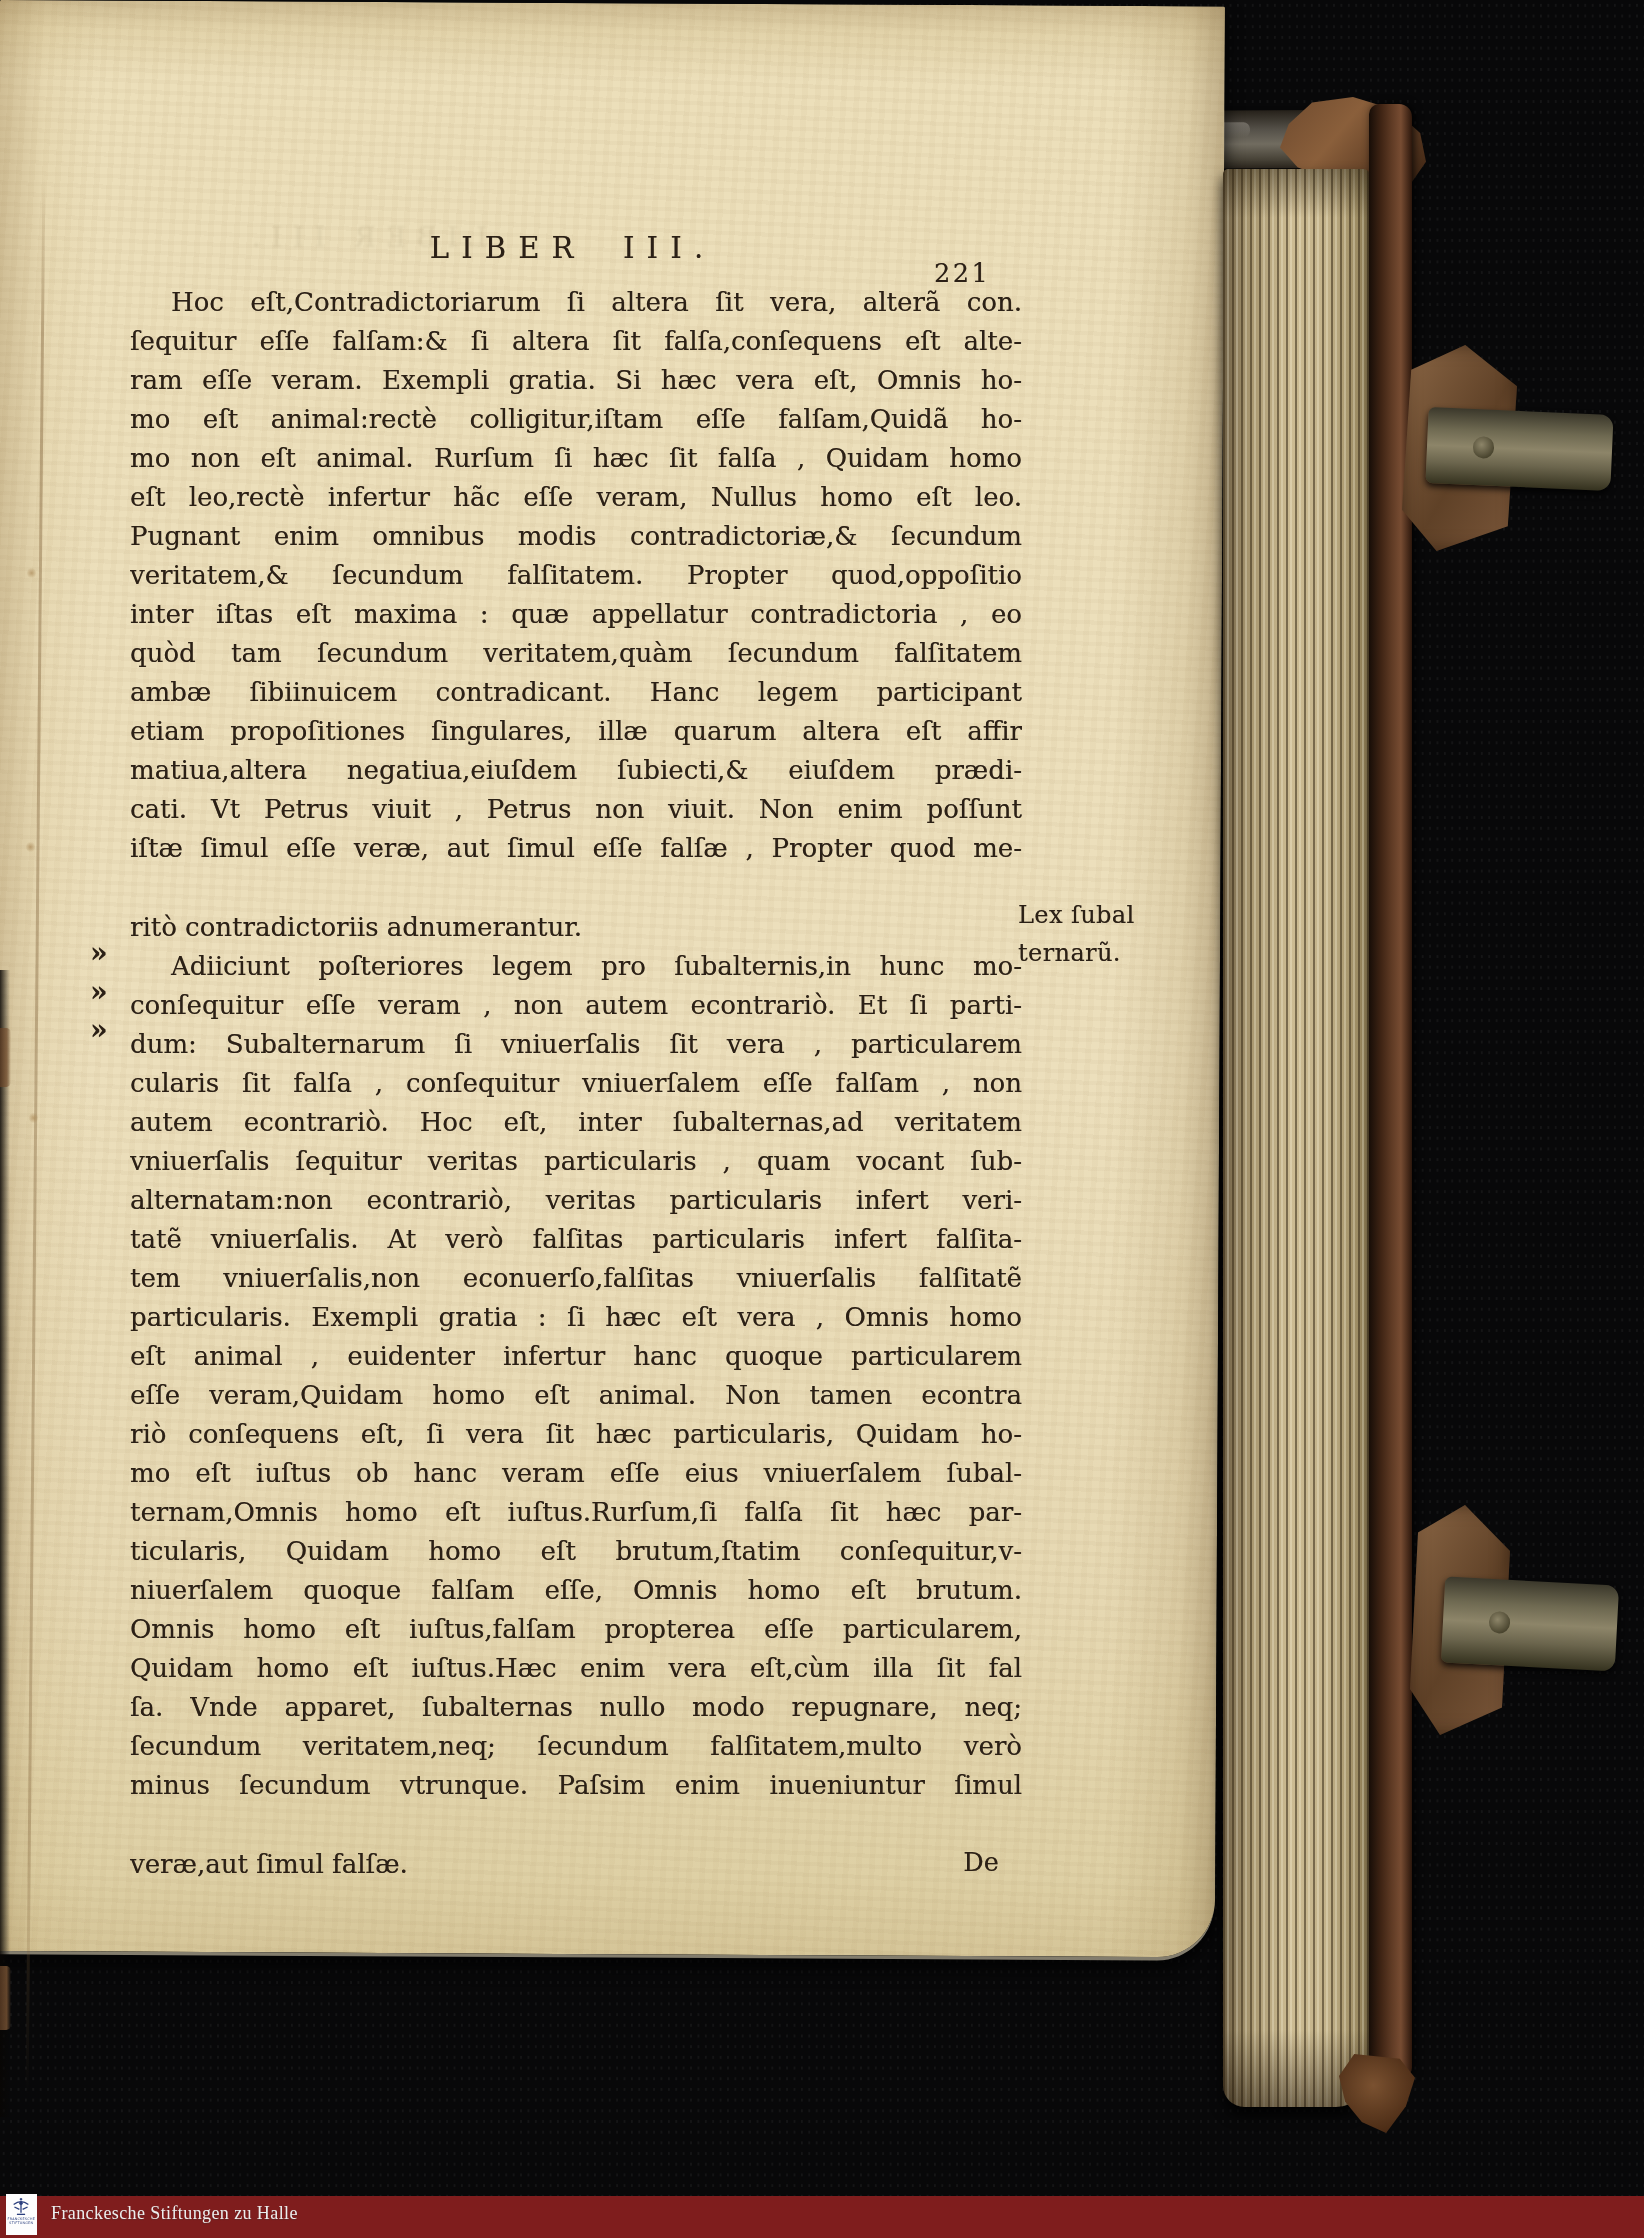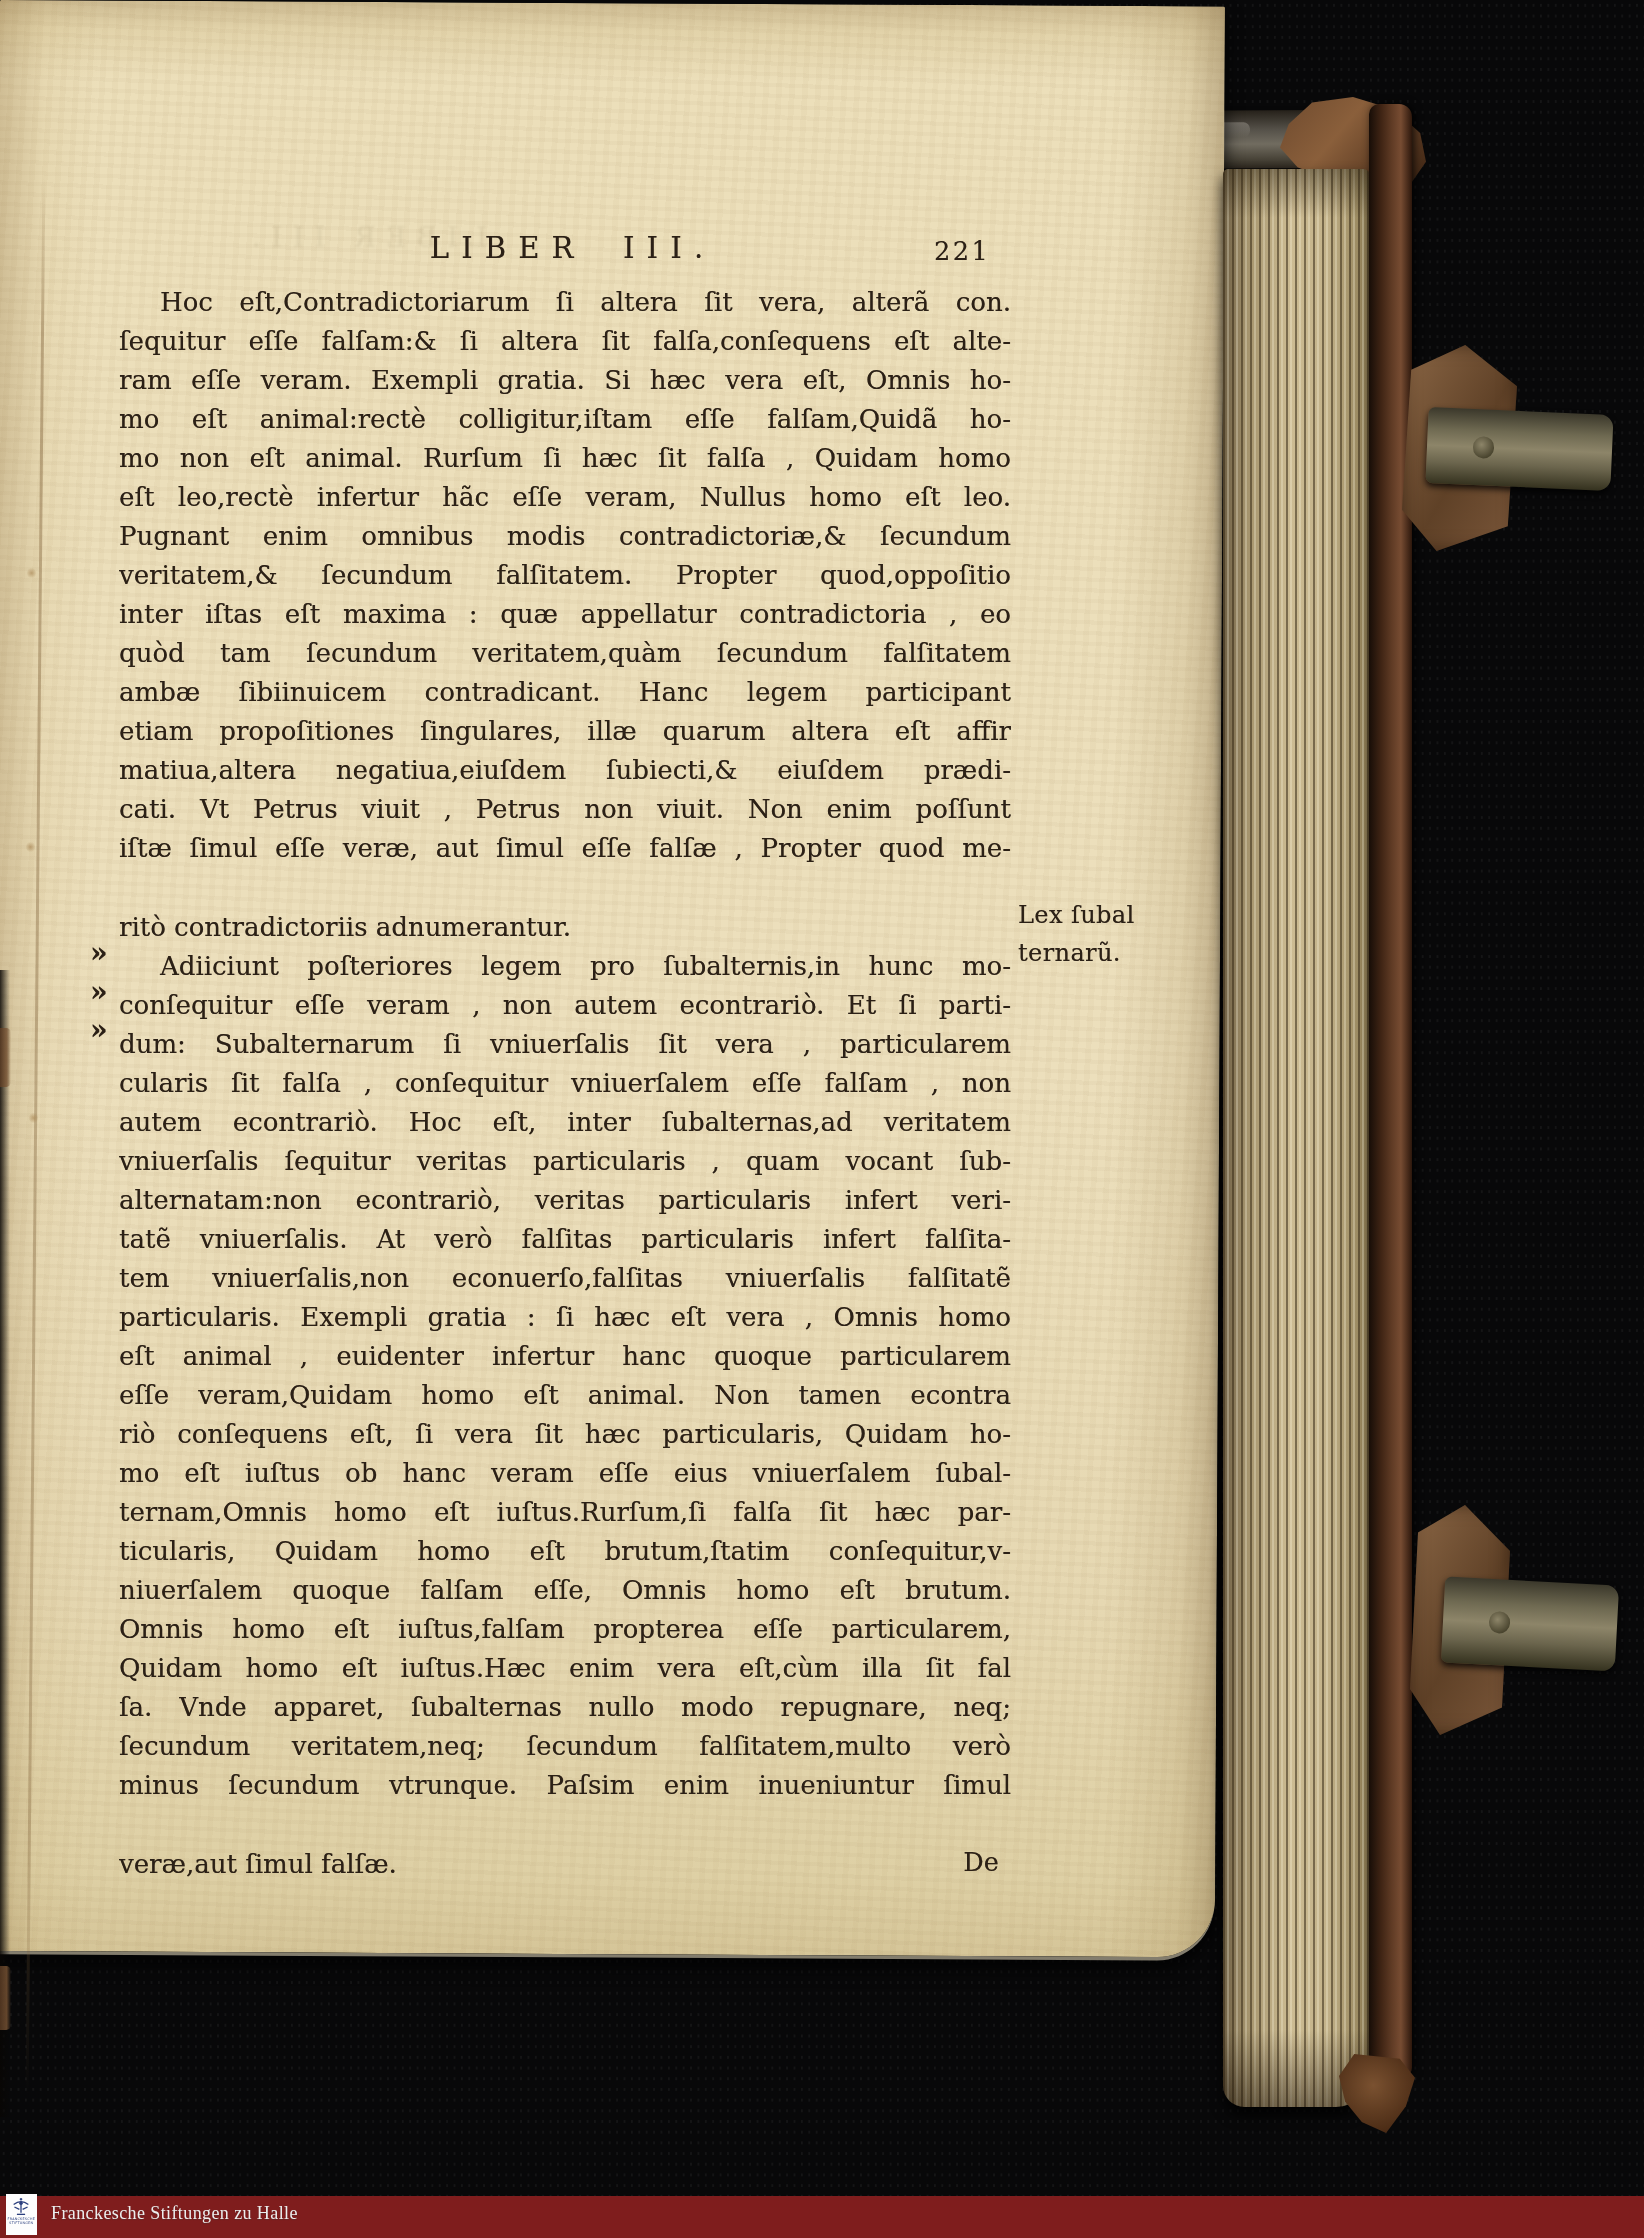--- a/index.html
+++ b/index.html
@@ -65,23 +65,23 @@
   .clasp-strap{position:absolute;border-radius:6.6px 13px 13px 6.6px;
     background:linear-gradient(180deg,#3b382b 0,#6e6951 28%,#8d8569 50%,#6b654d 72%,#35321f 100%);
     box-shadow:0 3.3px 6.6px rgba(0,0,0,.8);}
   .clasp-strap::after{content:"";position:absolute;left:46px;top:50%;margin-top:-10.7px;
     width:21.4px;height:21.4px;border-radius:50%;
     background:radial-gradient(circle at 40% 38%,#8d8569 0,#4a452f 72%);}
   
   .print{color:#2b2016;text-shadow:0.2px 0.3px 0.5px rgba(43,30,18,.55);}
   .running-title{position:absolute;left:395px;top:231px;width:355px;
     font-size:29px;letter-spacing:.42em;word-spacing:.55em;text-align:center;}
-  .page-number{position:absolute;left:934px;top:236px;width:74px;
+  .page-number{position:absolute;left:934px;top:258px;width:74px;
     font-size:25.5px;letter-spacing:2.5px;}
-  .textblock{position:absolute;left:119px;top:283px;width:892px;}
+  .textblock{position:absolute;left:130px;top:283px;width:892px;}
   .line{height:39px;font-size:26px;line-height:39px;overflow:hidden;
     text-align:justify;text-align-last:justify;}
   .line.indent{text-indent:41px;}
   .line.noj{text-align-last:left;margin-top:40px;}
   .qmark{position:absolute;left:90px;width:33px;font-size:28px;font-weight:bold;}
   .margin-note{position:absolute;left:1018px;width:148px;
     font-size:24px;letter-spacing:0.4px;}
   .catchword{position:absolute;left:940px;top:1847px;width:82px;
     font-size:25.5px;text-align:center;}
   .ghost{position:absolute;left:240px;top:222px;width:247px;font-size:27px;

